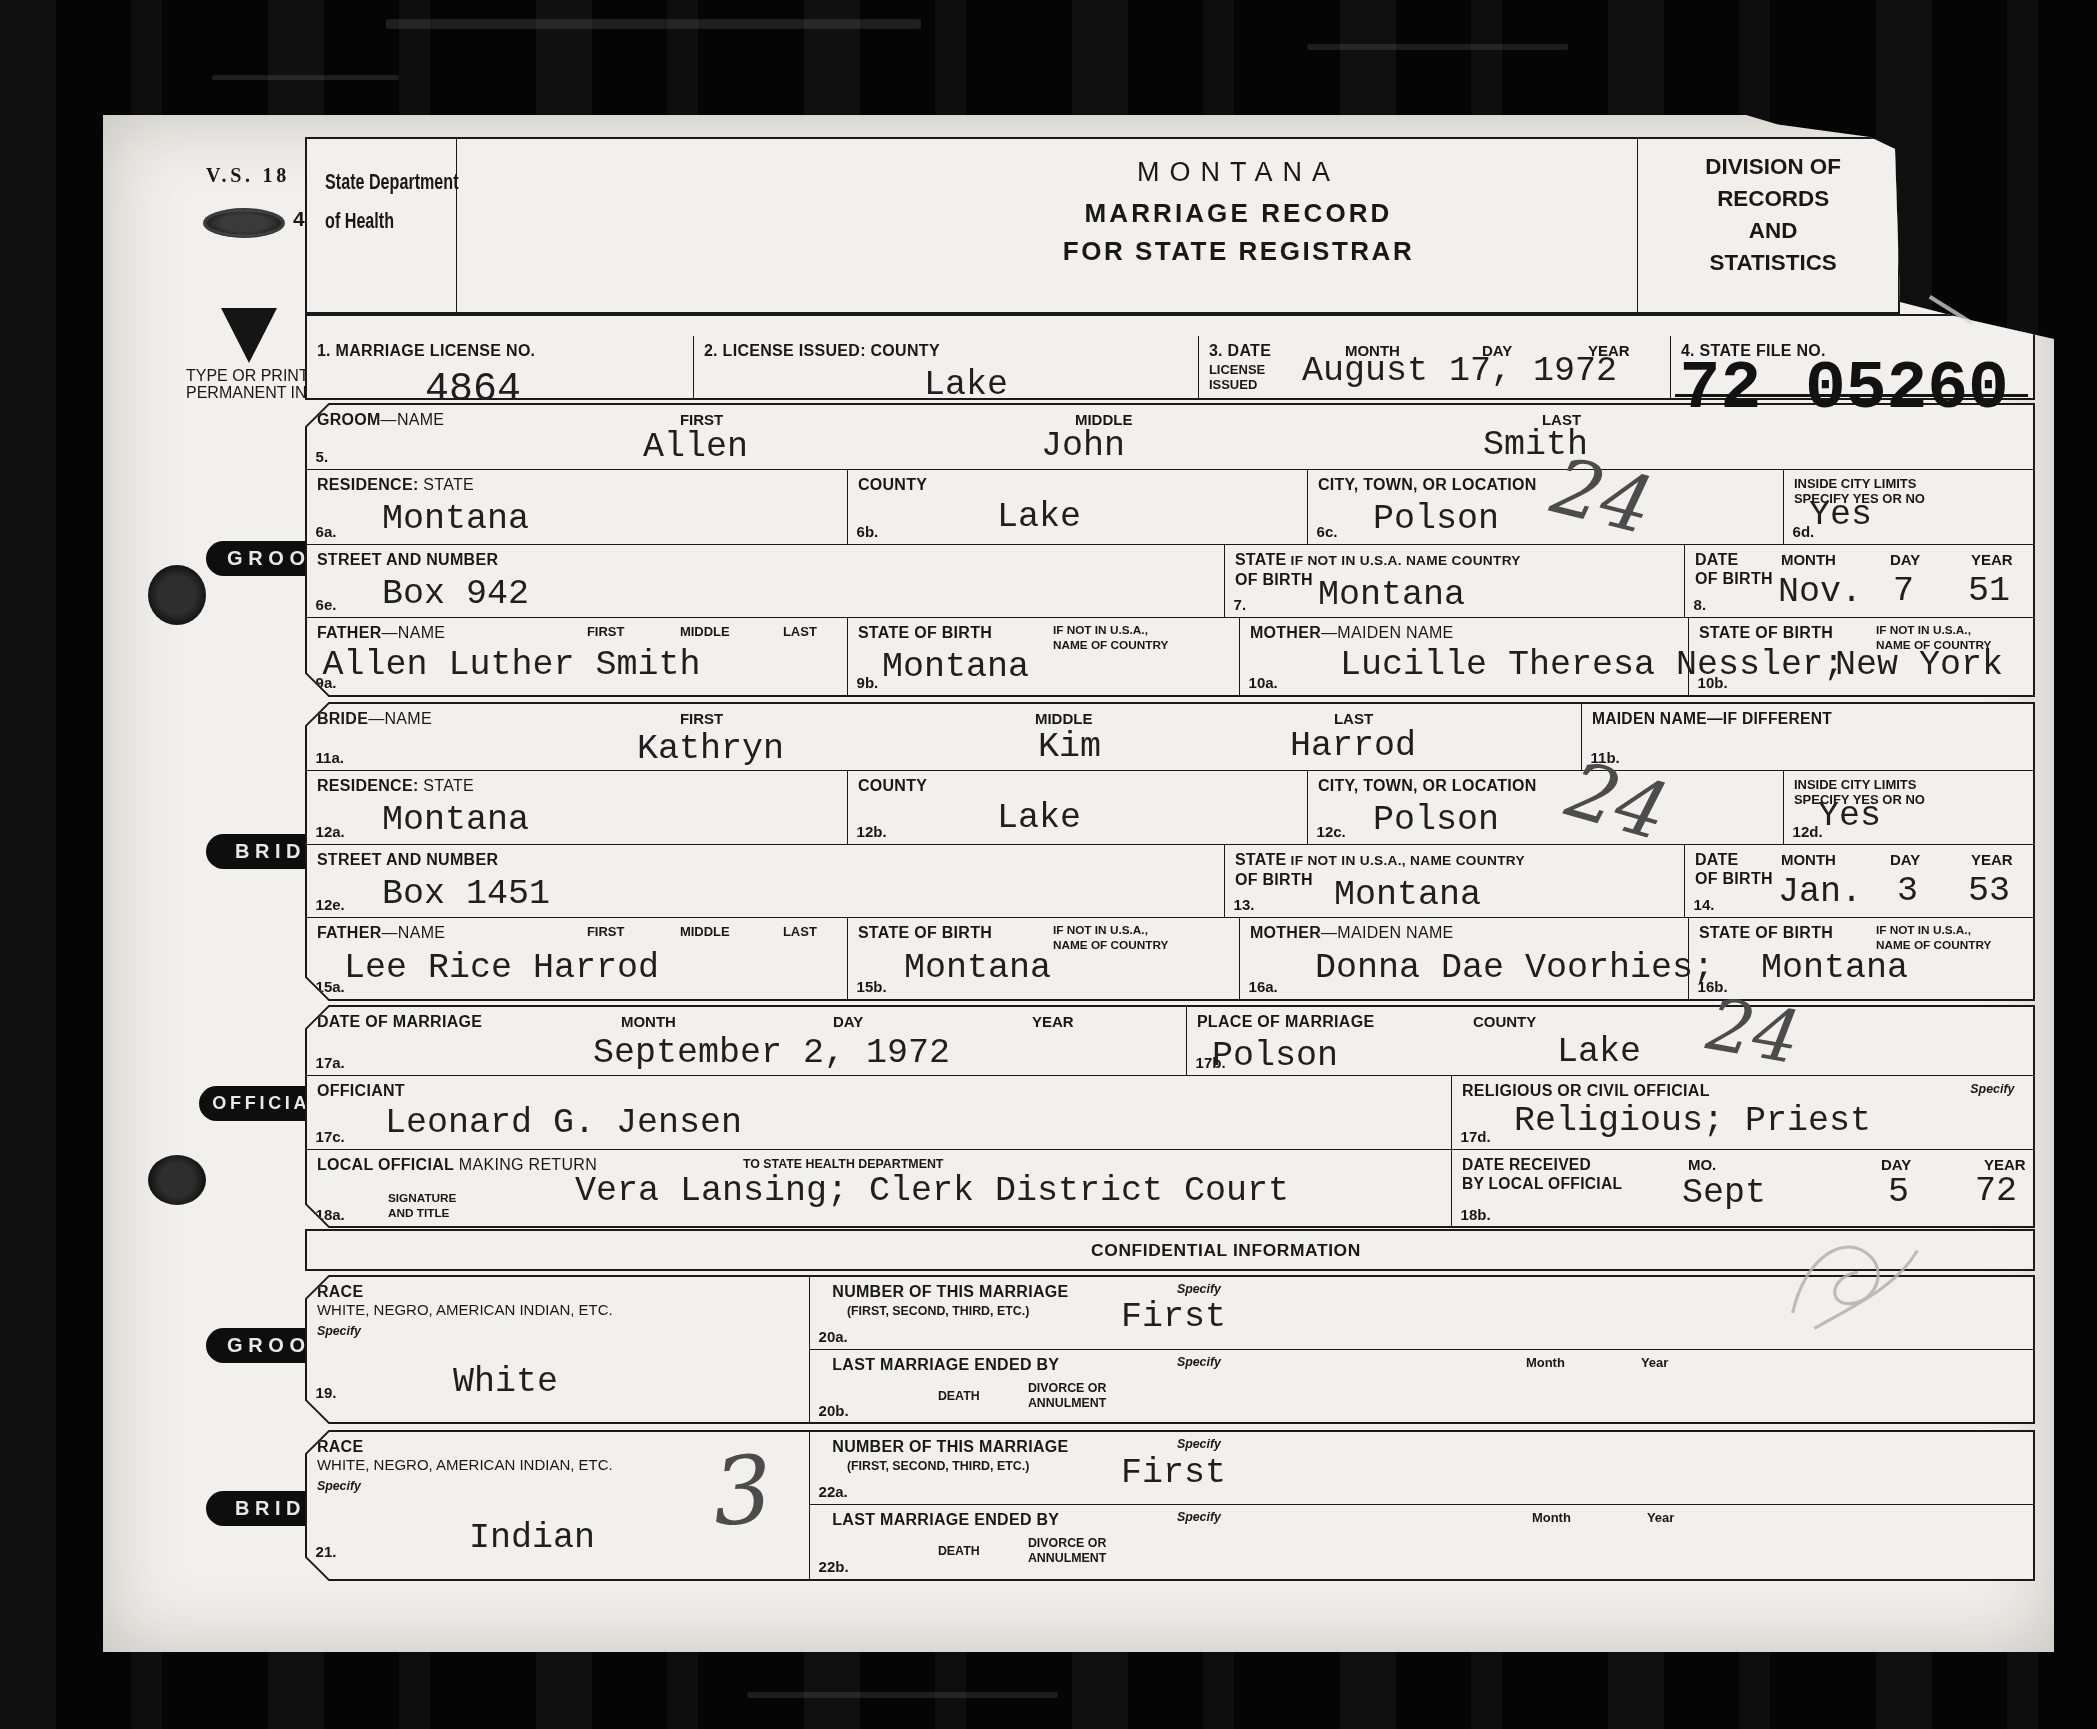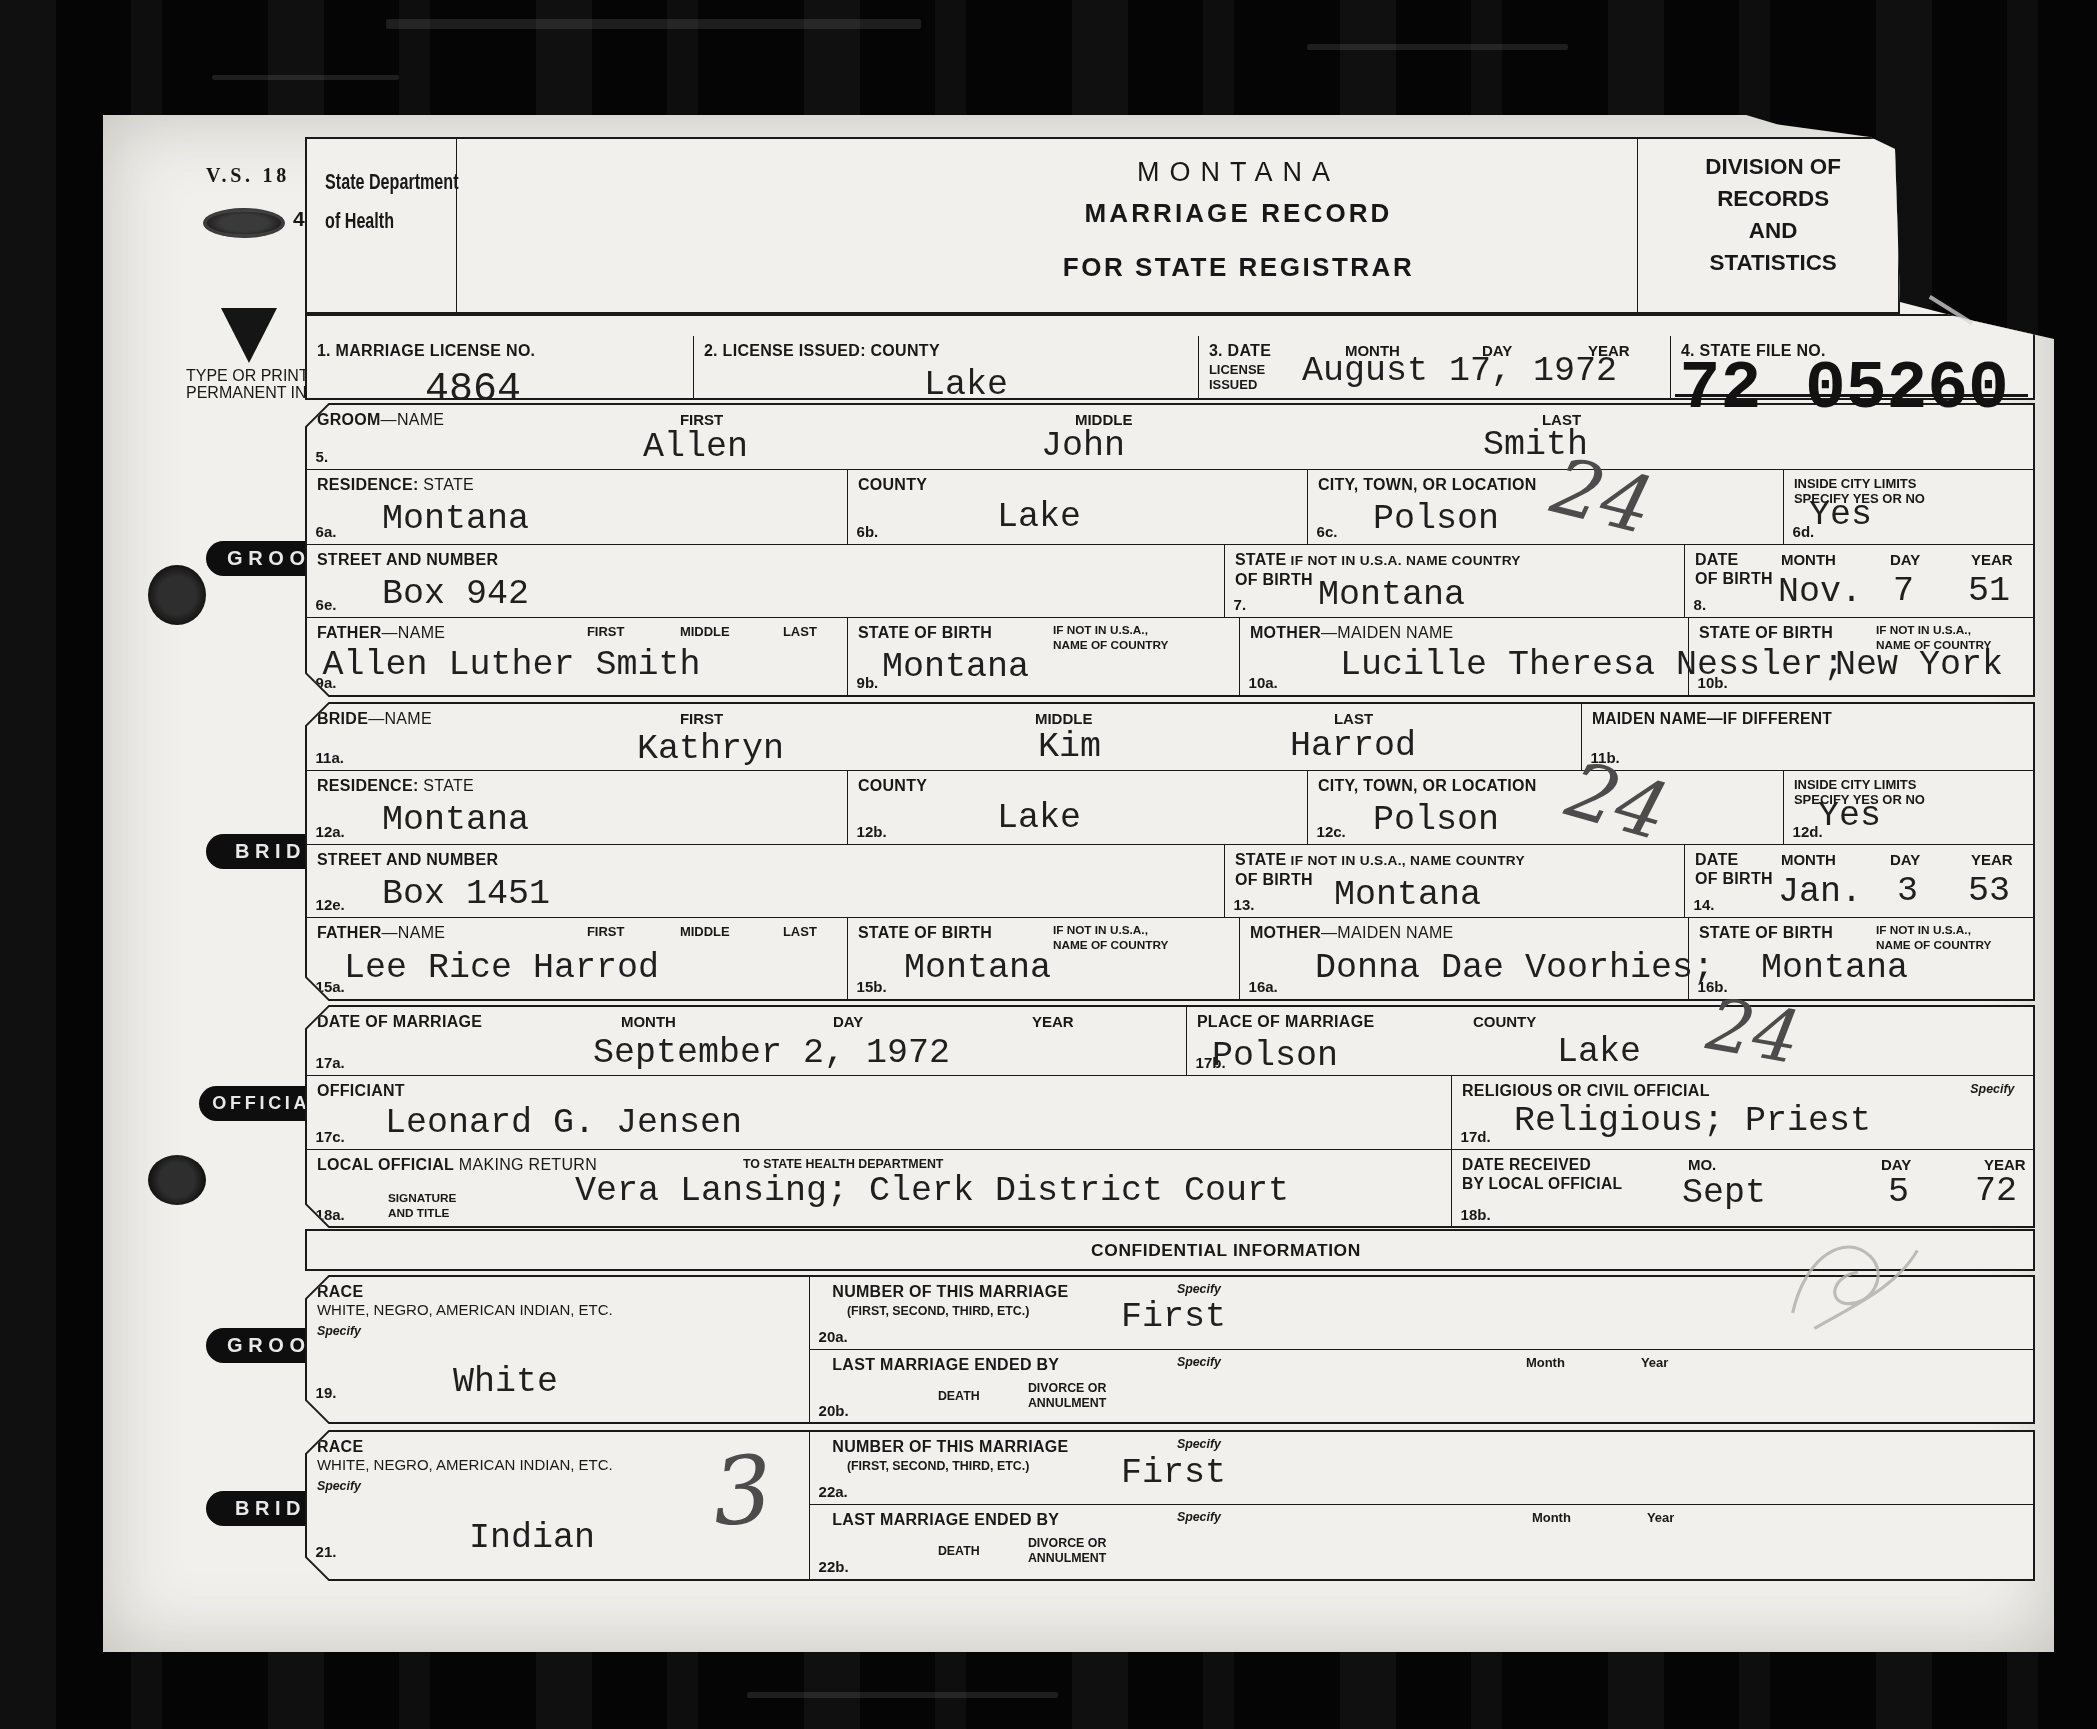--- a/index.html
+++ b/index.html
@@ -70,21 +70,21 @@
       <div class="binner">
         <div class="row" style="flex:1;border-bottom:none;">
           <div class="cell fc" style="width:149px;">
             <div class="condensed" style="font-size:22.4px;font-weight:bold;line-height:39px;white-space:pre-line;padding:17.4px 0 0 11.2px;width:205px;">State Department
 of Health</div>
           </div>
           <div class="cell" style="flex:1;">
             <div style="text-align:center;padding-left:373px;padding-top:12.4px;">
               <div style="font-size:27px;letter-spacing:10px;font-weight:500;">MONTANA</div>
               <div style="font-size:26px;font-weight:bold;letter-spacing:3.1px;margin-top:10px;">MARRIAGE RECORD</div>
-              <div style="font-size:26px;font-weight:bold;letter-spacing:2.5px;margin-top:23px;">FOR STATE REGISTRAR</div>
+              <div style="font-size:26px;font-weight:bold;letter-spacing:2.5px;margin-top:7px;">FOR STATE REGISTRAR</div>
             </div>
           </div>
           <div class="cell" style="width:261px;border-left:1.9px solid #1a1a1a;">
             <div style="font-size:22.4px;font-weight:bold;line-height:32px;text-align:center;white-space:pre-line;padding-top:6.2px;">DIVISION OF
 RECORDS
 AND
 STATISTICS</div>
           </div>
         </div>
       </div>

